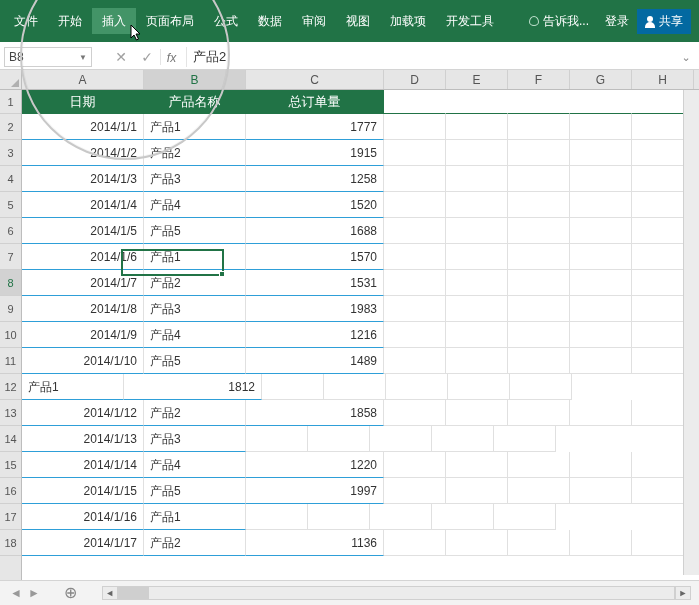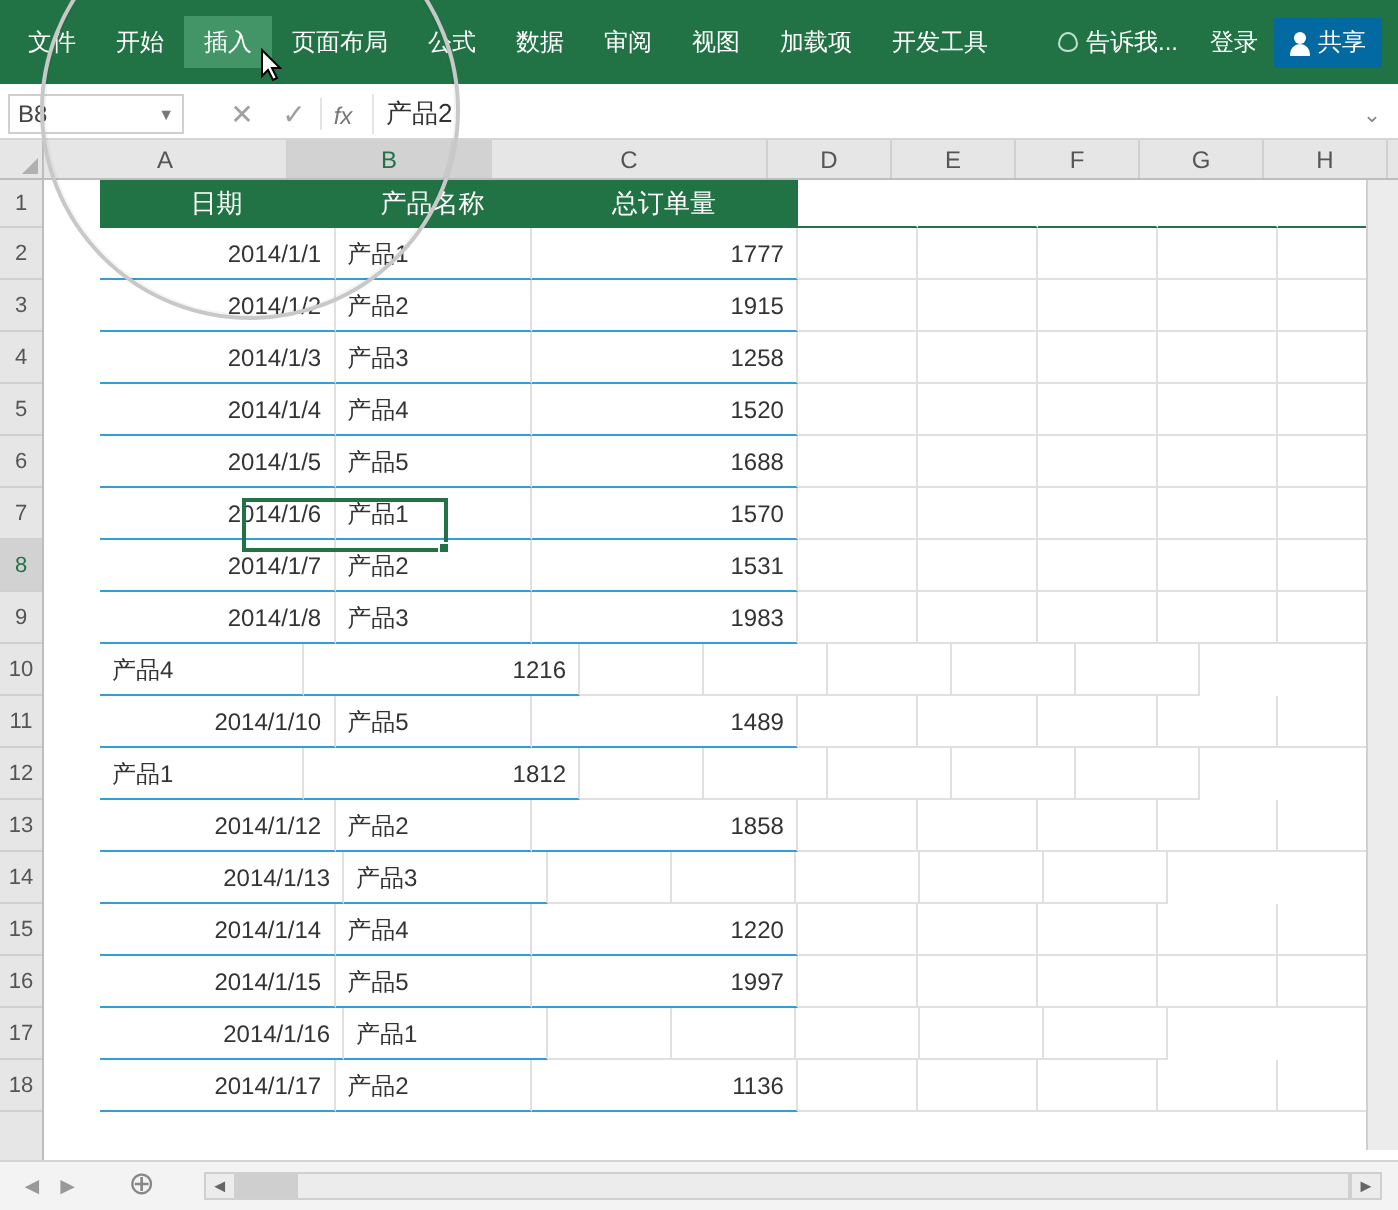--- a/index.html
+++ b/index.html
@@ -105,21 +105,21 @@
     background:#e6e6e6; border-right:1px solid #bdbdbd;
   }
   .rowheads .rh {
     height:26px; border-bottom:1px solid #d0d0d0; text-align:center;
     line-height:26px; font-size:11px; color:#555;
   }
   .rowheads .rh.hdr { height:24px; line-height:24px; }
   .rowheads .rh.sel { background:#d2d2d2; color:#217346; }
 
   .cells {
-    position:absolute; left:22px; top:20px; right:0; bottom:0;padding-left:28px;
+    position:absolute; left:22px; top:20px; right:0; bottom:0;
   }
   .row { display:flex; height:26px; }
   .row.hdr { height:24px; }
   .cell {
     border-right:1px solid #e0e0e0; border-bottom:1px solid #e0e0e0;
     padding:0 6px; line-height:26px; font-size:12px; color:#333; overflow:hidden;
     white-space:nowrap;
   }
   .row.hdr .cell { line-height:24px; }
   .data-area .cell.cA, .data-area .cell.cB, .data-area .cell.cC {
@@ -363,20 +363,21 @@
           <div class="cell cA">2014/1/8</div>
           <div class="cell cB">产品3</div>
           <div class="cell cC">1983</div>
           <div class="cell cD"></div>
           <div class="cell cE"></div>
           <div class="cell cF"></div>
           <div class="cell cG"></div>
           <div class="cell cH"></div>
         </div>
         <div class="row">
+          <div class="cell cA">2014/1/9</div>
           <div class="cell cB">产品4</div>
           <div class="cell cC">1216</div>
           <div class="cell cD"></div>
           <div class="cell cE"></div>
           <div class="cell cF"></div>
           <div class="cell cG"></div>
           <div class="cell cH"></div>
         </div>
         <div class="row">
           <div class="cell cA">2014/1/10</div>

